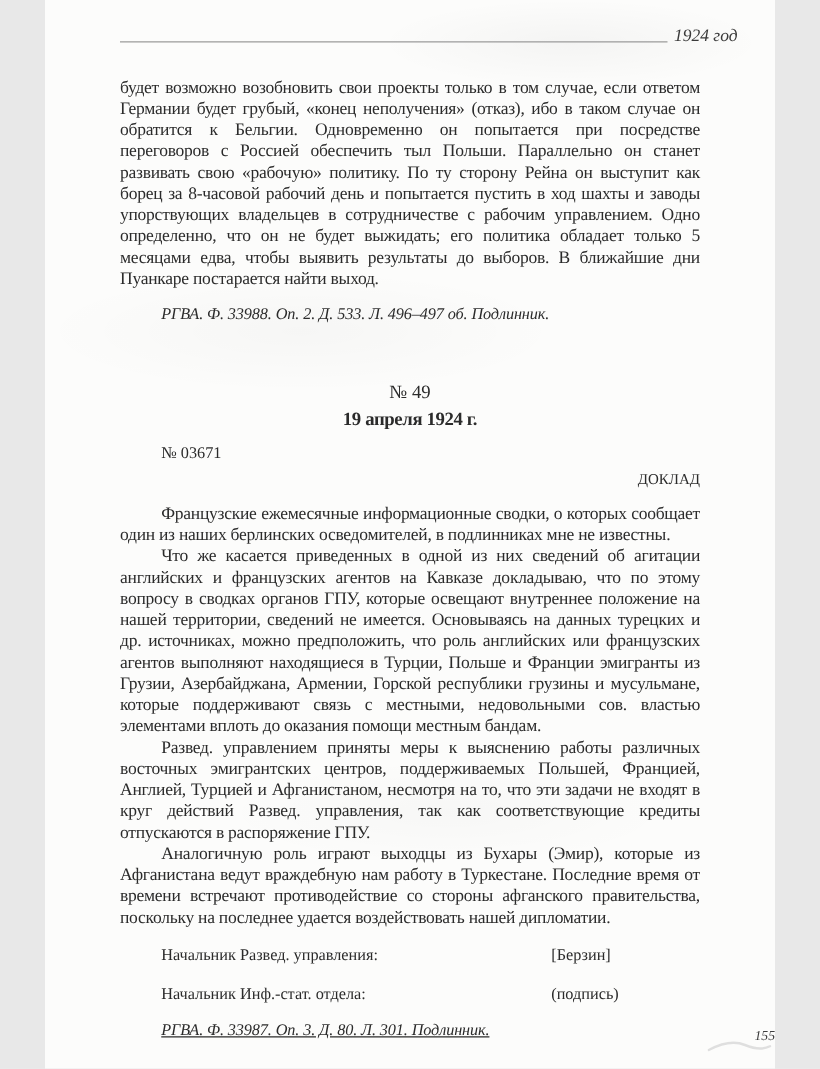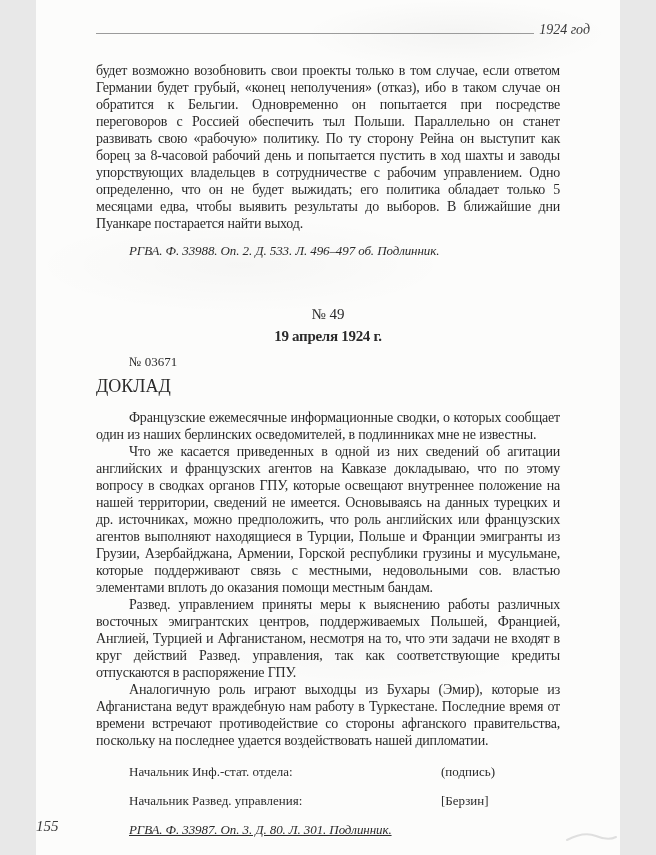--- a/index.html
+++ b/index.html
@@ -72,41 +72,41 @@
     line-height: 20px;
     letter-spacing: -0.3px;
   }
   .doc-title .date-line { display: block; }
   .outgoing-number {
     margin: 8px 0 0 33px;
     font-size: 13px;
   }
   .doc-type {
     margin-top: 6px;
-    text-align: left;
-    font-size: 18px;
+    text-align: right;
+    font-size: 12px;
   }
   .first-body { margin-top: 12px; }
   .sig-row {
     display: flex;
     margin: 12px 0 0 33px;
     font-size: 13px;
     line-height: 17px;
   }
   .sig-row .sig-label { width: 312px; }
   .sig-row.second { margin-top: 14px; }
   .archive.final { margin-top: 13px; text-decoration: underline; }
   .page-num {
     position: absolute;
     left: 0;
     right: 0;
     bottom: 20px;
-    text-align: left;
+    text-align: right;
     font-style: italic;
-    font-size: 15px;
+    font-size: 11px;
     color: #3d3d3d;
   }
   .scan-artifact {
     position: absolute;
     right: 2px;
     bottom: 8px;
     opacity: 0.55;
   }
 </style>
 </head>
@@ -136,28 +136,28 @@
     <div class="doc-type">ДОКЛАД</div>
 
     <p class="body-par indent first-body">Французские ежемесячные информационные сводки, о которых сообщает один из наших берлинских осведомителей, в подлинниках мне не известны.</p>
 
     <p class="body-par indent">Что же касается приведенных в одной из них сведений об агитации английских и французских агентов на Кавказе докладываю, что по этому вопросу в сводках органов ГПУ, которые освещают внутреннее положение на нашей территории, сведений не имеется. Основываясь на данных турецких и др. источниках, можно предположить, что роль английских или французских агентов выполняют находящиеся в Турции, Польше и Франции эмигранты из Грузии, Азербайджана, Армении, Горской республики грузины и мусульмане, которые поддерживают связь с местными, недовольными сов. властью элементами вплоть до оказания помощи местным бандам.</p>
 
     <p class="body-par indent">Развед. управлением приняты меры к выяснению работы различных восточных эмигрантских центров, поддерживаемых Польшей, Францией, Англией, Турцией и Афганистаном, несмотря на то, что эти задачи не входят в круг действий Развед. управления, так как соответствующие кредиты отпускаются в распоряжение ГПУ.</p>
 
     <p class="body-par indent">Аналогичную роль играют выходцы из Бухары (Эмир), которые из Афганистана ведут враждебную нам работу в Туркестане. Последние время от времени встречают противодействие со стороны афганского правительства, поскольку на последнее удается воздействовать нашей дипломатии.</p>
 
+    <div class="sig-row">
+      <span class="sig-label">Начальник Развед. управления:</span>
+      <span class="sig-value">[Берзин]</span>
+    </div>
+
     <div class="sig-row second">
       <span class="sig-label">Начальник Инф.-стат. отдела:</span>
       <span class="sig-value">(подпись)</span>
-    </div>
-
-    <div class="sig-row">
-      <span class="sig-label">Начальник Развед. управления:</span>
-      <span class="sig-value">[Берзин]</span>
     </div>
 
     <p class="archive final">РГВА. Ф. 33987. Оп. 3. Д. 80. Л. 301. Подлинник.</p>
 
   </main>
 
   <div class="page-num">155</div>
 
   <svg class="scan-artifact" width="52" height="20" viewBox="0 0 52 20">
     <path d="M1 13 Q 18 4 30 9 T 50 10" fill="none" stroke="#c9c9c9" stroke-width="2" stroke-linecap="round"></path>

